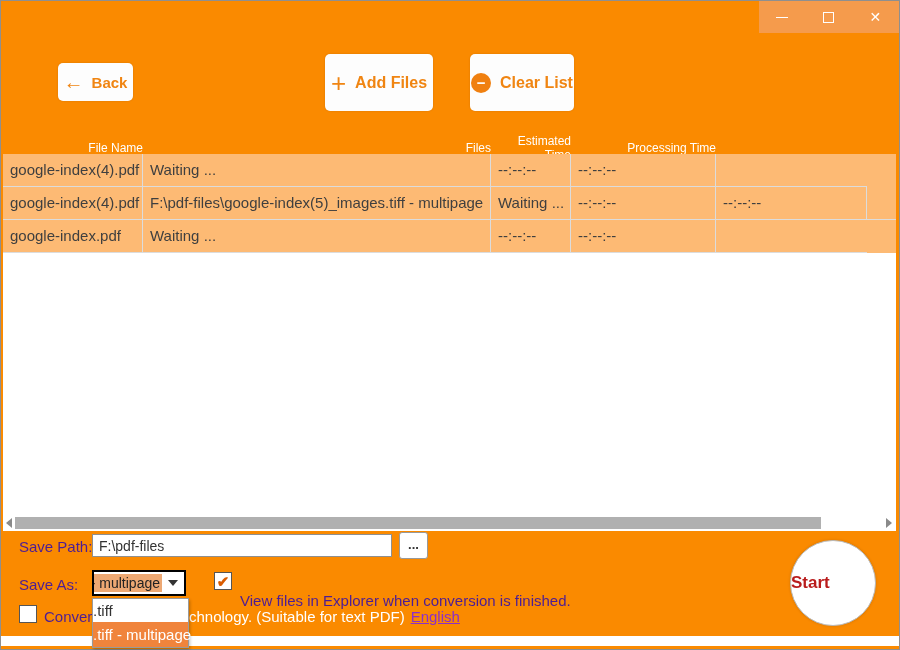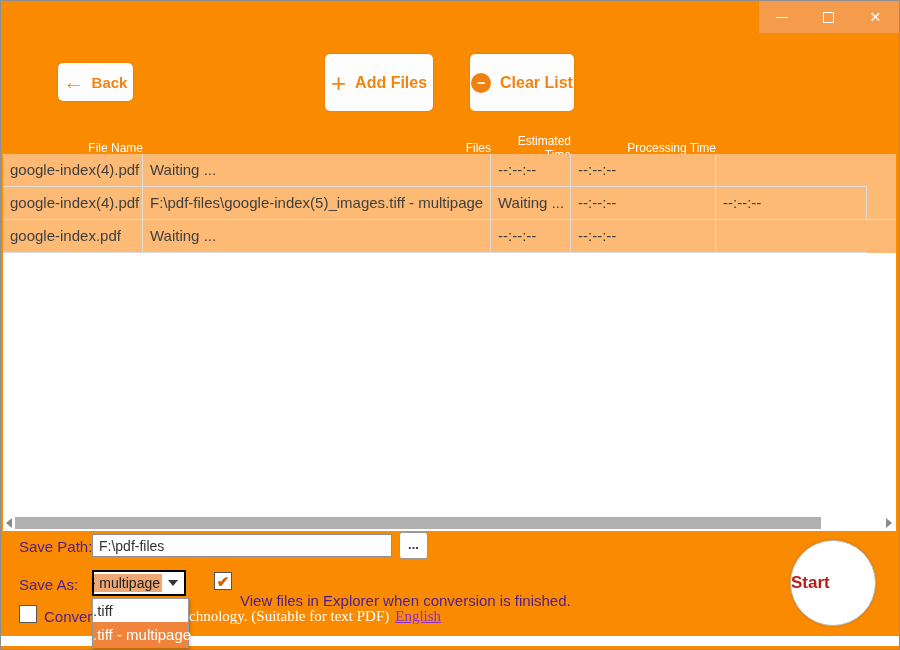--- a/index.html
+++ b/index.html
@@ -113,21 +113,21 @@
   }
   .checkbox {
     position:absolute; width:18px; height:18px; background:#fff;
     border:1px solid #555; display:flex; align-items:center; justify-content:center;
   }
   .cb-view { left:213px; top:41px; }
   .cb-ocr  { left:18px; top:74px; }
   .checkmark { color:#D95B00; font-size:15px; font-weight:bold; line-height:1; }
   .lbl-view { left:239px; top:44px;margin-top:17px; }
   .lbl-ocr-prefix { left:43px; top:77px; }
-  .ocr-tail { position:absolute; left:188px; top:77px; white-space:nowrap;font-family:Liberation Serif, serif; }
+  .ocr-tail { position:absolute; left:188px; top:77px; white-space:nowrap; }
   .link { color:#8B2FC9; text-decoration:underline; margin-left:6px; cursor:pointer; }
   .start-btn {
     position:absolute; left:789px; top:9px; width:86px; height:86px;
     background:#fff; border:1px solid #b9b9b9; border-radius:50%;
     color:#b91c1c; font-weight:bold; font-size:17px;
     display:flex; align-items:center; justify-content:flex-start;
     box-shadow:0 0 3px rgba(0,0,0,0.15);
   }
 
   .bottom-strip { height:13px; background:#fff; border-bottom:3px solid #FA8A00; flex:0 0 auto; }

